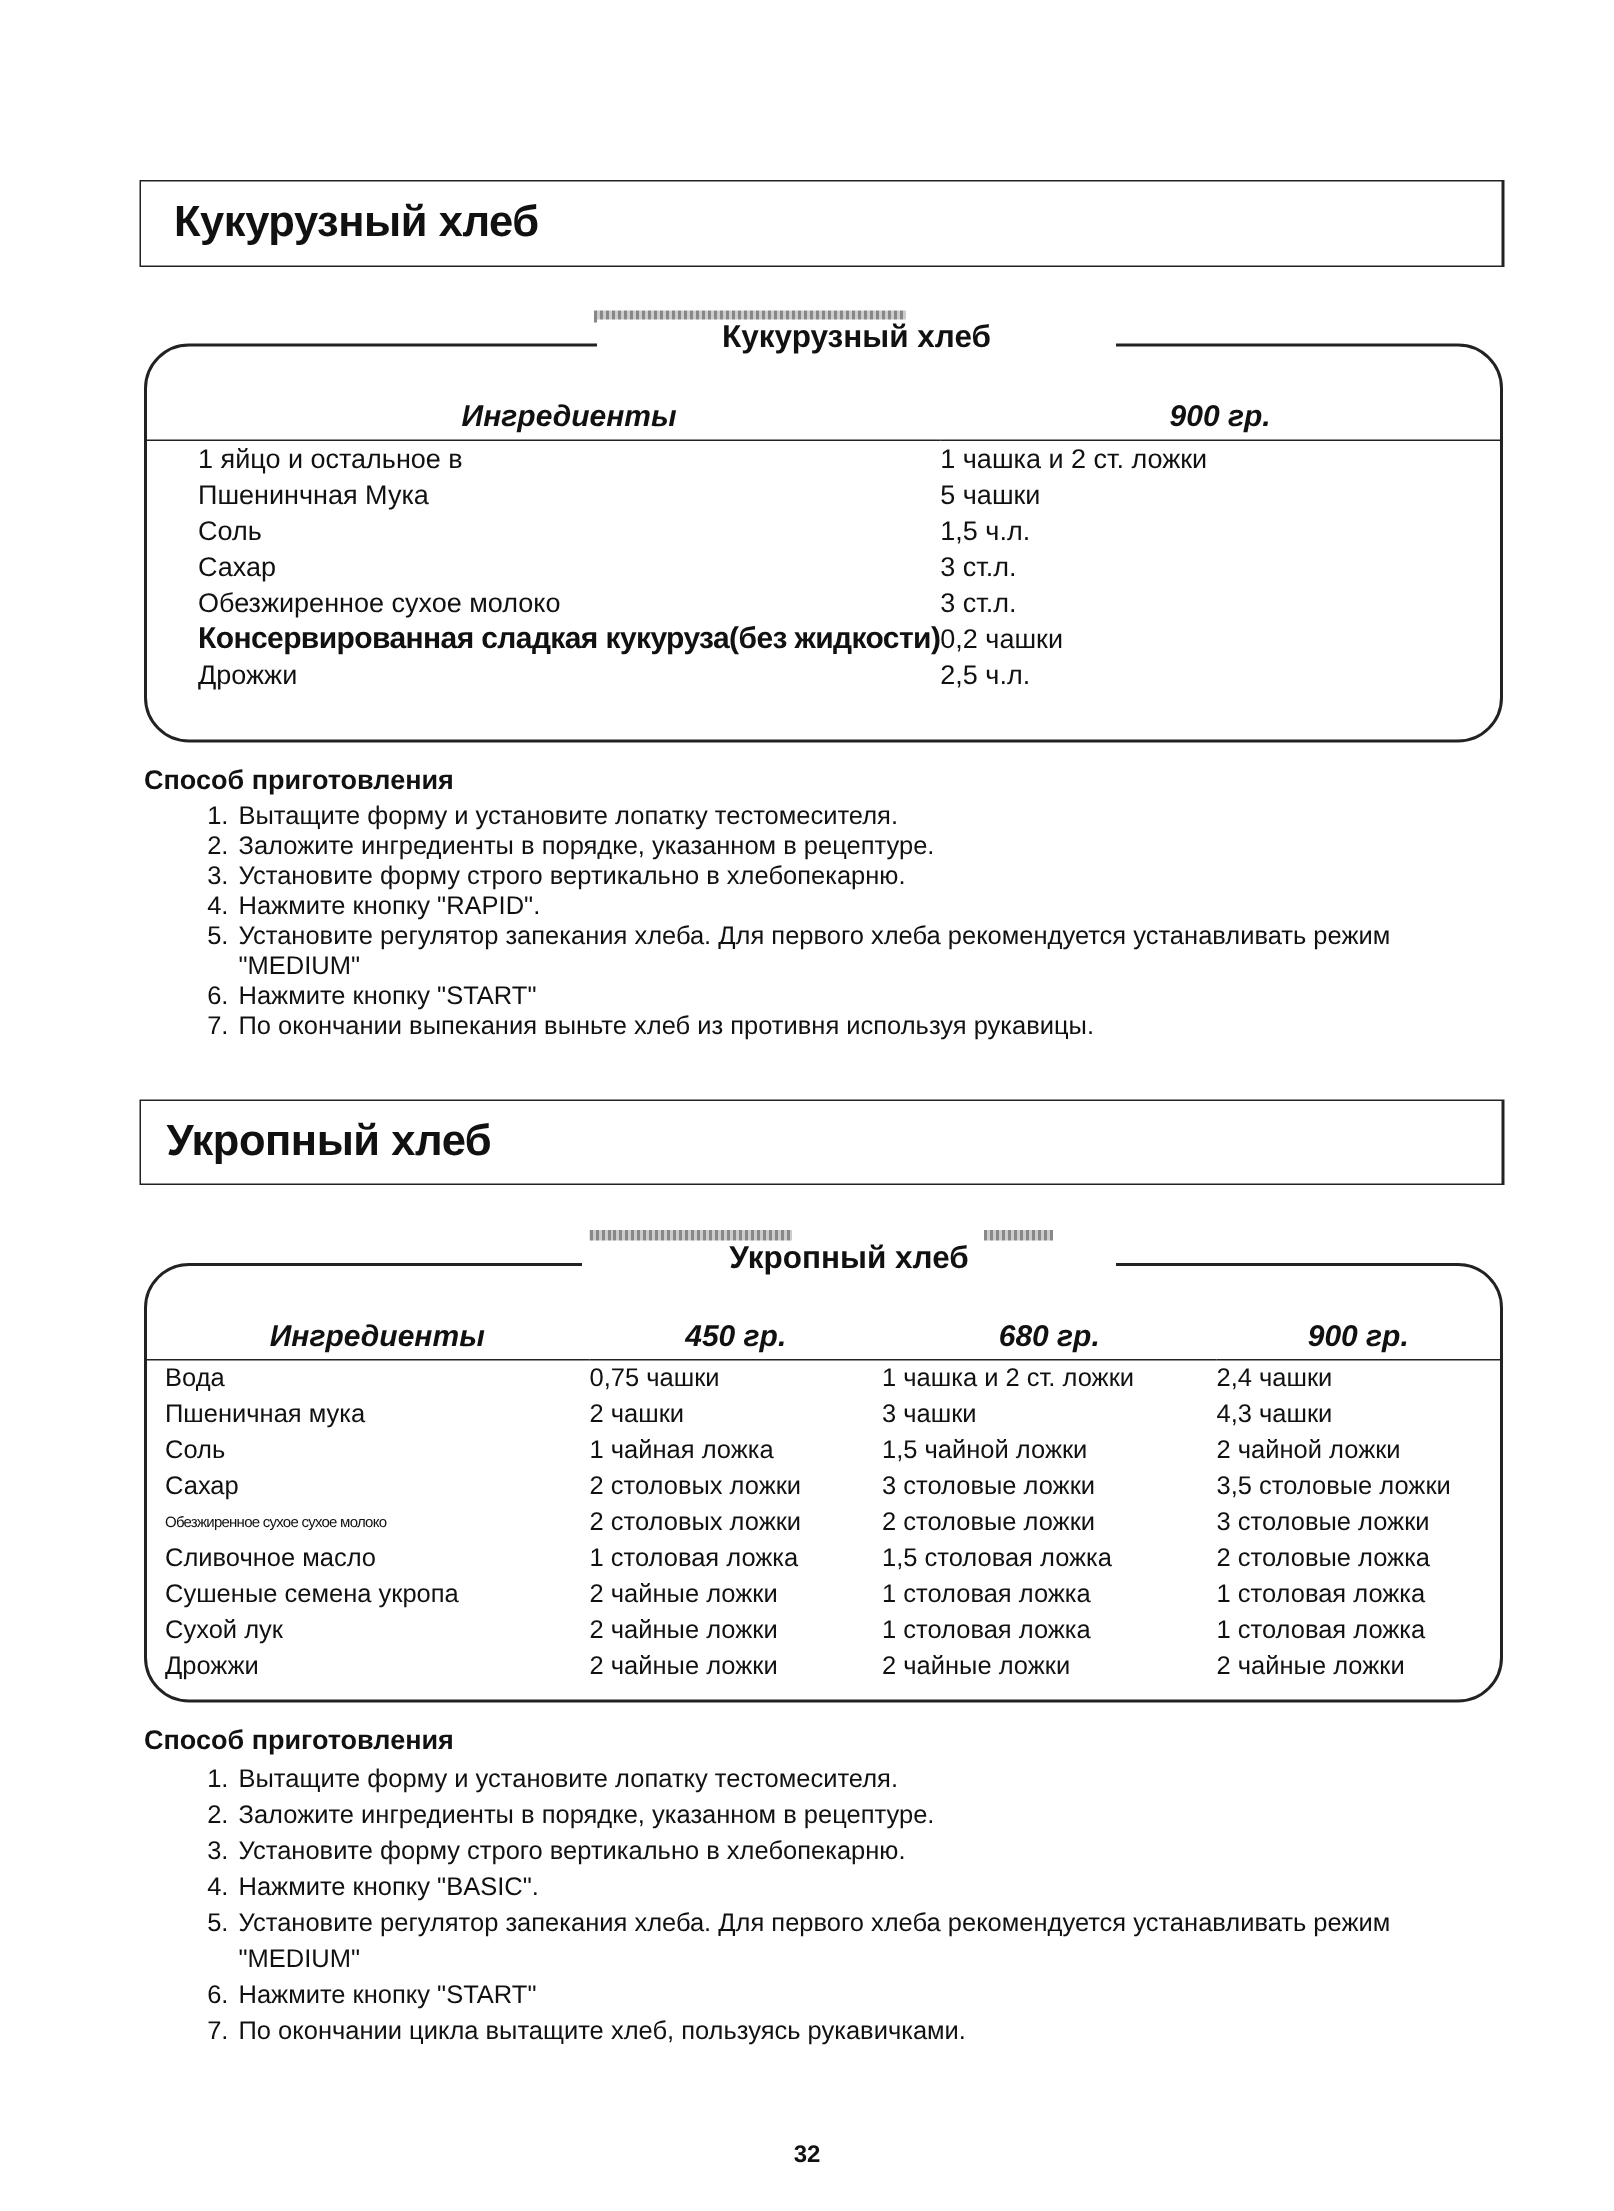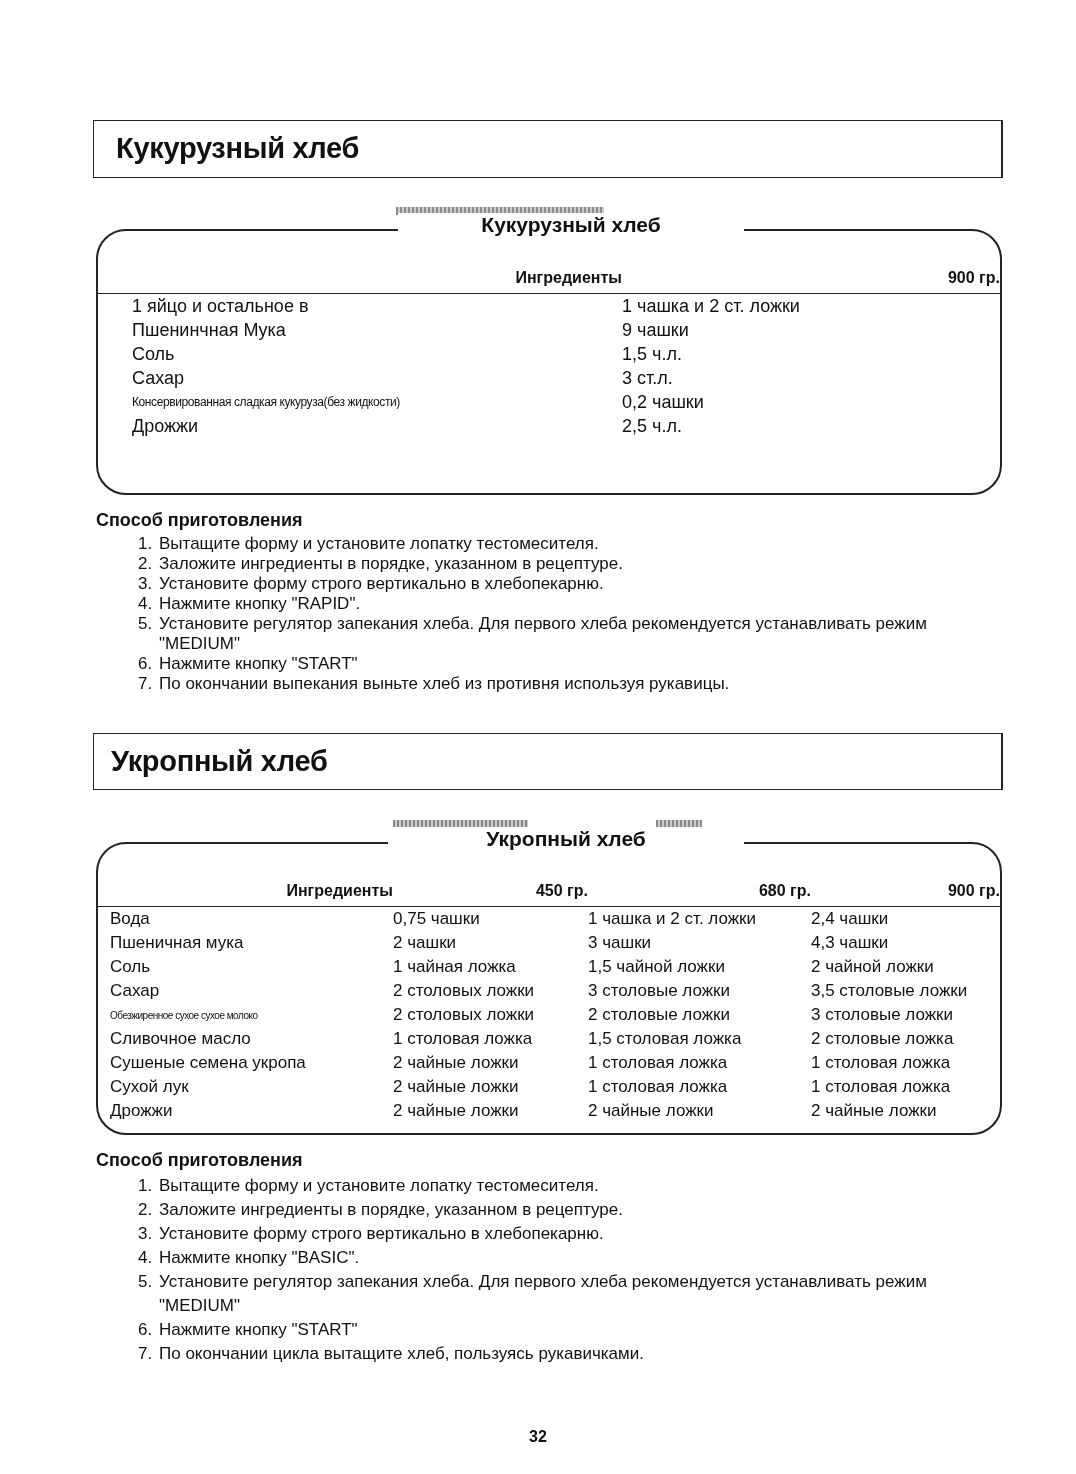--- a/index.html
+++ b/index.html
@@ -13,26 +13,26 @@
 
   .recipe-card { position: absolute; left: 96px; width: 906px; border: 2px solid #222; border-radius: 30px; box-sizing: border-box; }
   #card1 { top: 229px; height: 266px; }
   #card2 { top: 842px; height: 293px; }
   .card-legend { position: absolute; top: -18px; background: #fff; padding: 0 18px; font-size: 21px; font-weight: bold; }
   #card1 .card-legend { left: 300px; width: 310px; text-align: center; top: -18px; }
   #card2 .card-legend { left: 290px; width: 320px; text-align: center; top: -17px; }
   .shade { position: absolute; height: 8px; background: repeating-linear-gradient(90deg, #888 0 2px, #ccc 2px 4px); }
 
   table.ing { position: absolute; border-collapse: collapse; font-size: 18px; }
-  table.ing th { text-align: right; font-weight: bold; font-size: 16px; padding: 0; height: 30px; vertical-align: middle; }
+  table.ing th { text-align: center; font-weight: bold; font-size: 20px; padding: 0; height: 30px; vertical-align: middle; font-style: italic; }
   table.ing td { padding: 0; height: 24px; vertical-align: middle; white-space: nowrap; }
   table.ing tr.head { border-bottom: 1.5px solid #222; }
   #t1 { left: 0; top: 32px; width: 902px; }
   #t1 th:first-child, #t1 td:first-child { padding-left: 34px; width: 490px; }
-  #t1 .tiny { font-size: 12px; letter-spacing: -0.4px; }
+  #t1 .tiny { font-size: 20px; letter-spacing: -0.4px; font-weight: bold; }
   #t2 { left: 0; top: 32px; width: 902px; font-size: 17px; }
   #t2 th:nth-child(1), #t2 td:nth-child(1) { padding-left: 12px; width: 283px; }
   #t2 th:nth-child(2), #t2 td:nth-child(2) { width: 195px; }
   #t2 th:nth-child(3), #t2 td:nth-child(3) { width: 223px; }
   #t2 .tiny { font-size: 10px; letter-spacing: -0.5px; }
 
   .method { position: absolute; left: 96px; width: 900px; font-size: 17px; line-height: 20px; }
   .method h2 { margin: 0 0 4px 0; font-size: 18px; font-weight: bold; }
   .method ol { margin: 0; padding-left: 22px; }
   .method li { padding-left: 2px; margin-left: 39px; }
@@ -56,28 +56,32 @@
         <tr class="head">
       <th>Ингредиенты</th>
       <th>900 гр.</th>
     </tr>
     <tr>
           <td>1 яйцо и остальное в</td>
           <td>1 чашка и 2 ст. ложки</td>
         </tr>
     <tr>
           <td>Пшенинчная Мука</td>
-          <td>9 чашки</td>
+          <td>5 чашки</td>
         </tr>
     <tr>
           <td>Соль</td>
           <td>1,5 ч.л.</td>
         </tr>
     <tr>
           <td>Сахар</td>
+          <td>3 ст.л.</td>
+        </tr>
+    <tr>
+          <td>Обезжиренное сухое молоко</td>
           <td>3 ст.л.</td>
         </tr>
     <tr>
           <td class="tiny">Консервированная сладкая кукуруза(без жидкости)</td>
           <td>0,2 чашки</td>
         </tr>
     <tr>
           <td>Дрожжи</td>
           <td>2,5 ч.л.</td>
         </tr>

